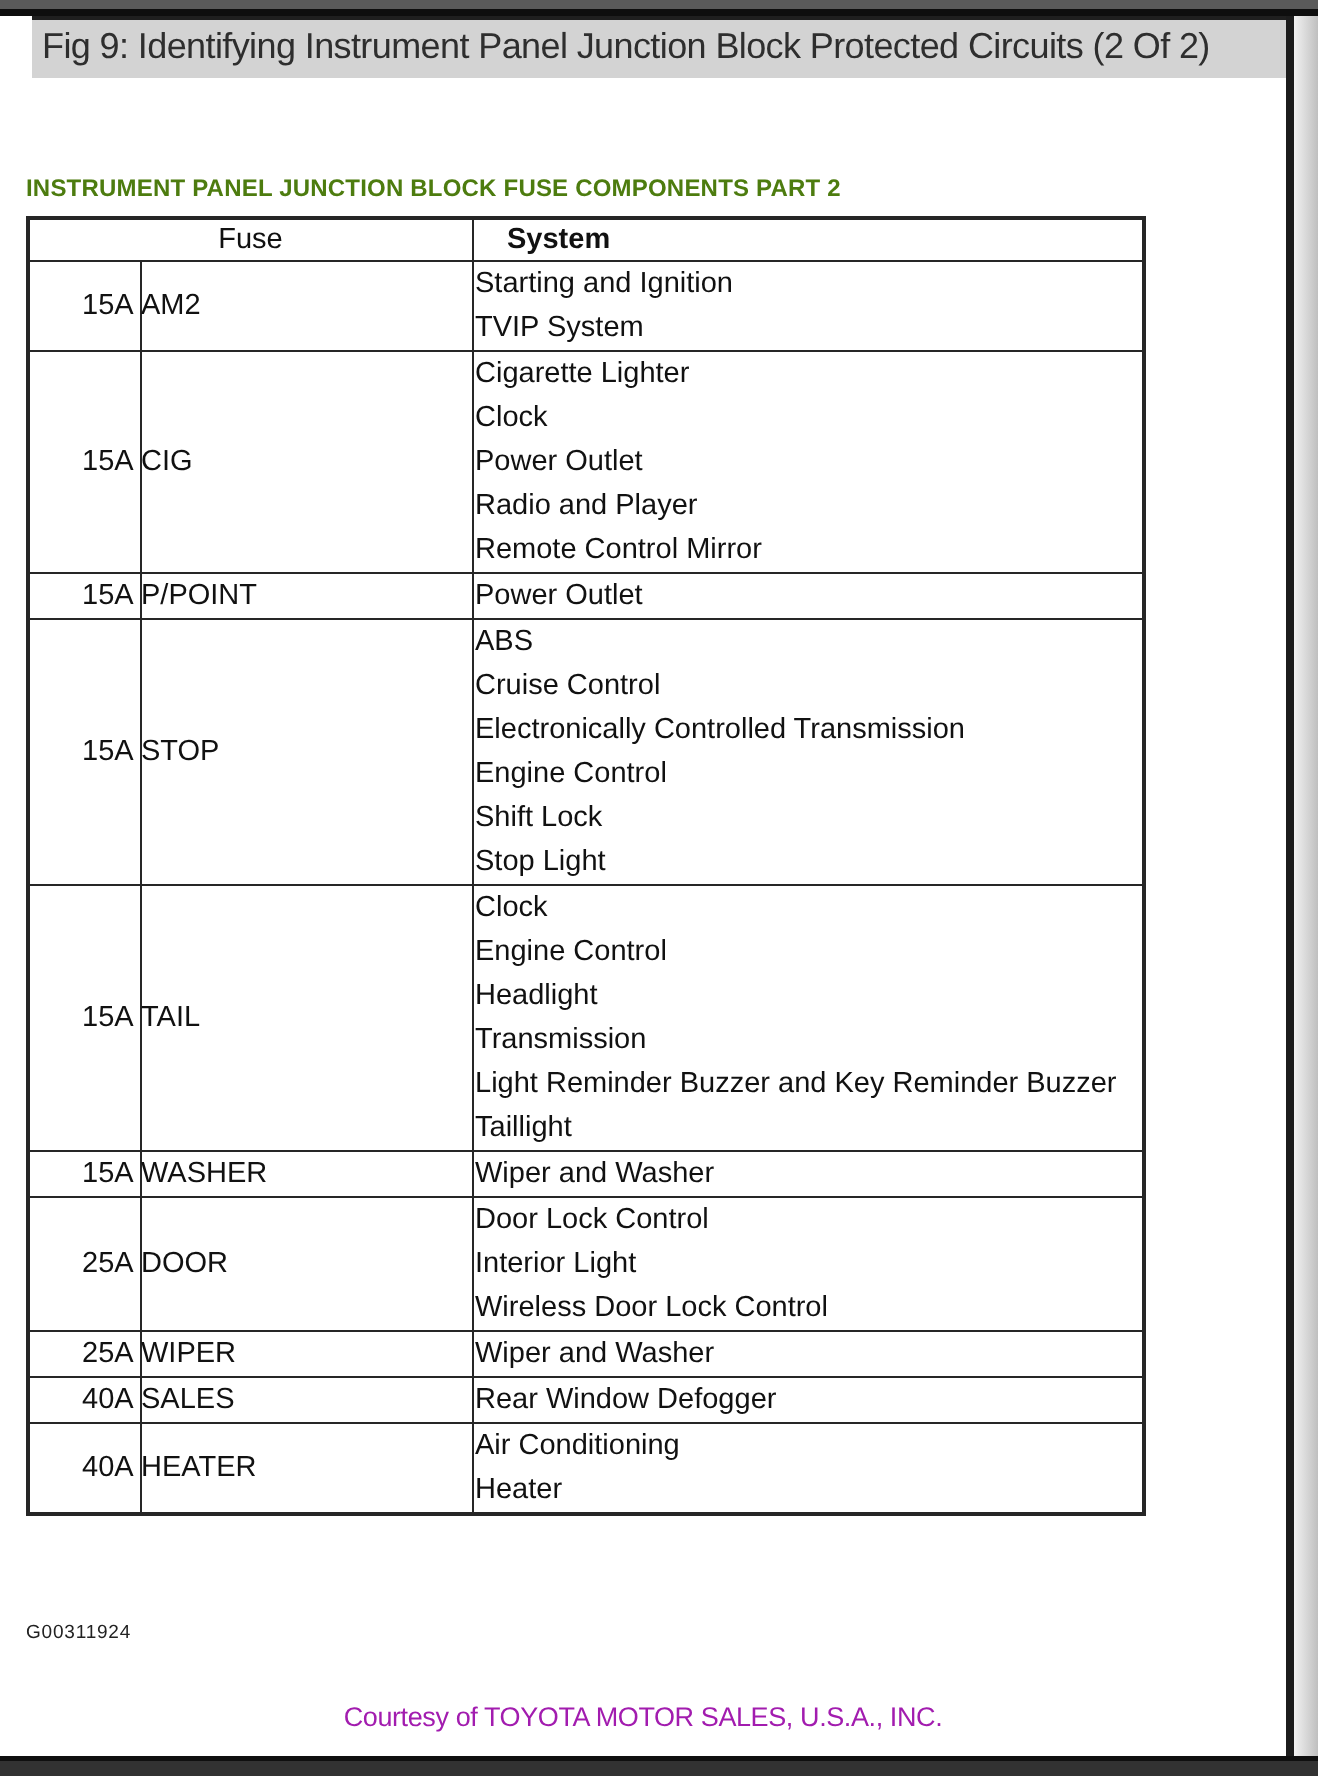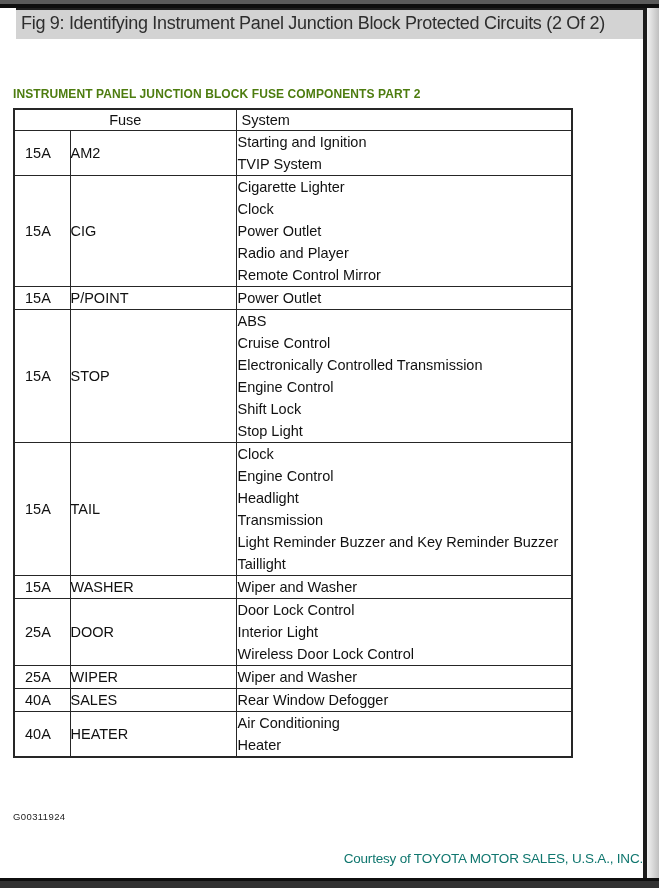--- a/index.html
+++ b/index.html
@@ -56,34 +56,34 @@
     border-collapse: collapse;
     table-layout: fixed;
     font-size: 14.5px;
     color: var(--text);
   }
   table.fuse-table, table.fuse-table td {
     border: 1.5px solid var(--table-border);
   }
   table.fuse-table { border-width: 2px; }
   td.hdr-fuse { text-align: center; height: 21px; border-bottom-width: 2px; }
-  td.hdr-system { padding-left: 5px; border-bottom-width: 2px; }
-  td.amp-cell { padding-left: 10px; vertical-align: middle; }
+  td.hdr-system { padding-left: 17px; border-bottom-width: 2px; font-weight: bold; }
+  td.amp-cell { padding-left: 26px; vertical-align: middle; }
   td.name-cell { vertical-align: middle; }
   td.sys-cell { padding-left: 1px; vertical-align: middle; }
   .sysline { line-height: 22px; white-space: nowrap; }
   td.amp-cell, td.name-cell { line-height: 22px; }
   .fig-code {
     position: absolute; top: 811px; left: 13px;
     font-size: 9.5px; letter-spacing: 0.4px; color: #222; text-align: right;
   }
   .courtesy {
     position: absolute; top: 851px; left: 0; width: 643px;
-    text-align: right;
-    font-size: 13.5px; letter-spacing: -0.2px; color: #0f766e;
+    text-align: center;
+    font-size: 13.5px; letter-spacing: -0.2px; color: #a21caf;
   }
 </style>
 </head>
 <body>
 
 <div class="window-top-bar"></div>
 
 <div class="fig-title-bar">
   <span>Fig 9: Identifying Instrument Panel Junction Block Protected Circuits (2 Of 2)</span>
 </div>

